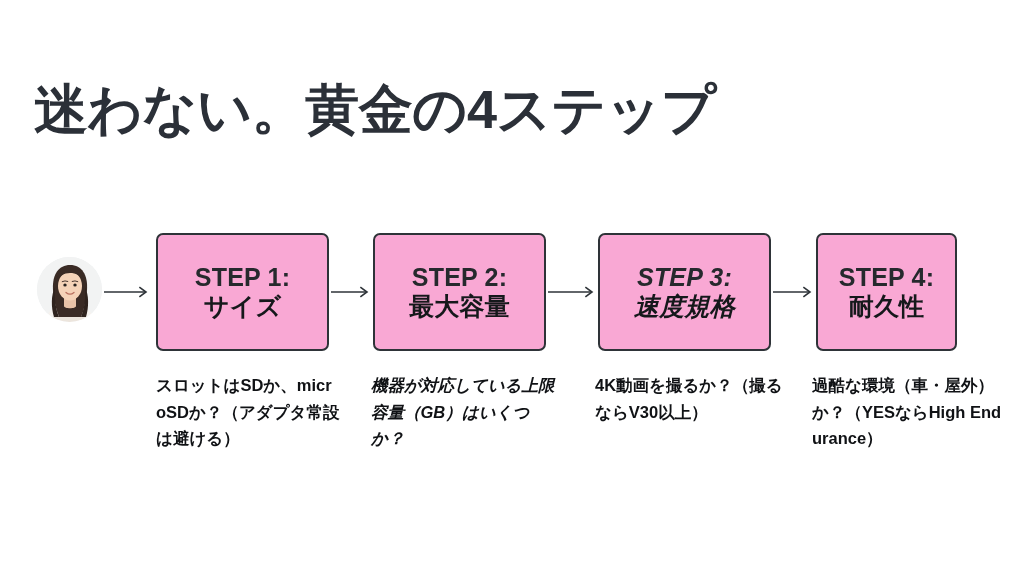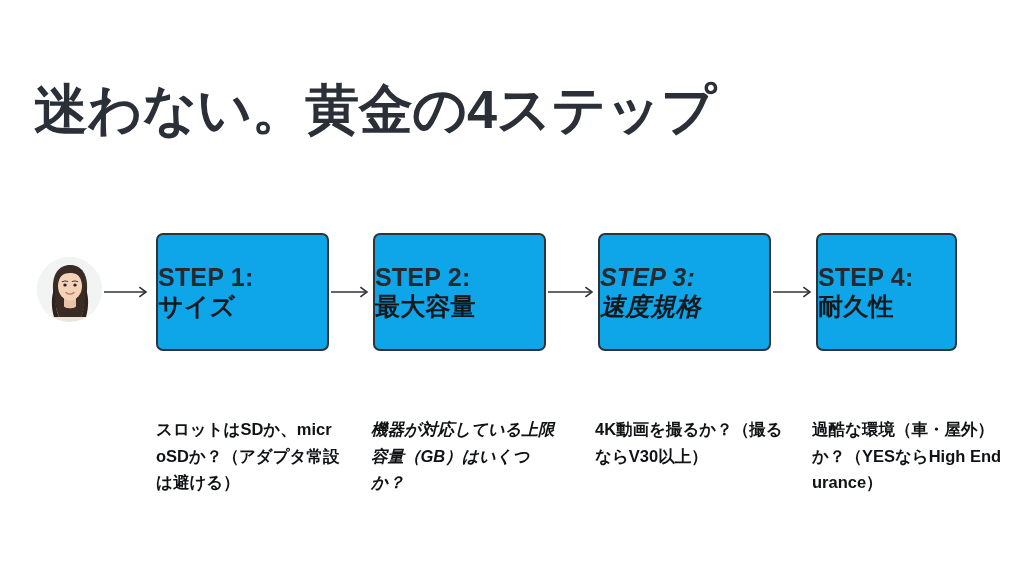--- a/index.html
+++ b/index.html
@@ -60,24 +60,24 @@
   .arrow svg { display: block; height: 12px; }
 
   
   .step-box {
     position: absolute;
     top: 233px;
     height: 118px;
     box-sizing: border-box;
     border: 2px solid #2e3338;
     border-radius: 7px;
-    background: #0ea5e9;
+    background: #f9a8d4;
     display: flex;
     flex-direction: column;
-    align-items: flex-start;
+    align-items: center;
     justify-content: center;
   }
   .step-head {
     font-size: 25px;
     font-weight: 700;
     color: #26292d;
     line-height: 1.18;
     letter-spacing: 0.2px;
   }
   .step-sub {
@@ -91,21 +91,20 @@
   
   .caption {
     position: absolute;
     top: 372px;
     font-size: 16.5px;
     font-weight: 700;
     color: #101215;
     line-height: 1.62;
     text-align: left;
     word-break: break-all;
-    margin-top: 44px;
   }
 
   
   #box-1 { left: 156px; width: 173px; }
   #box-2 { left: 373px; width: 173px; }
   #box-3 { left: 598px; width: 173px; font-style: italic; }
   #box-4 { left: 816px; width: 141px; }
 
   #cap-1 { left: 156px; width: 185px; }
   #cap-2 { left: 371px; width: 190px; font-style: italic; }

